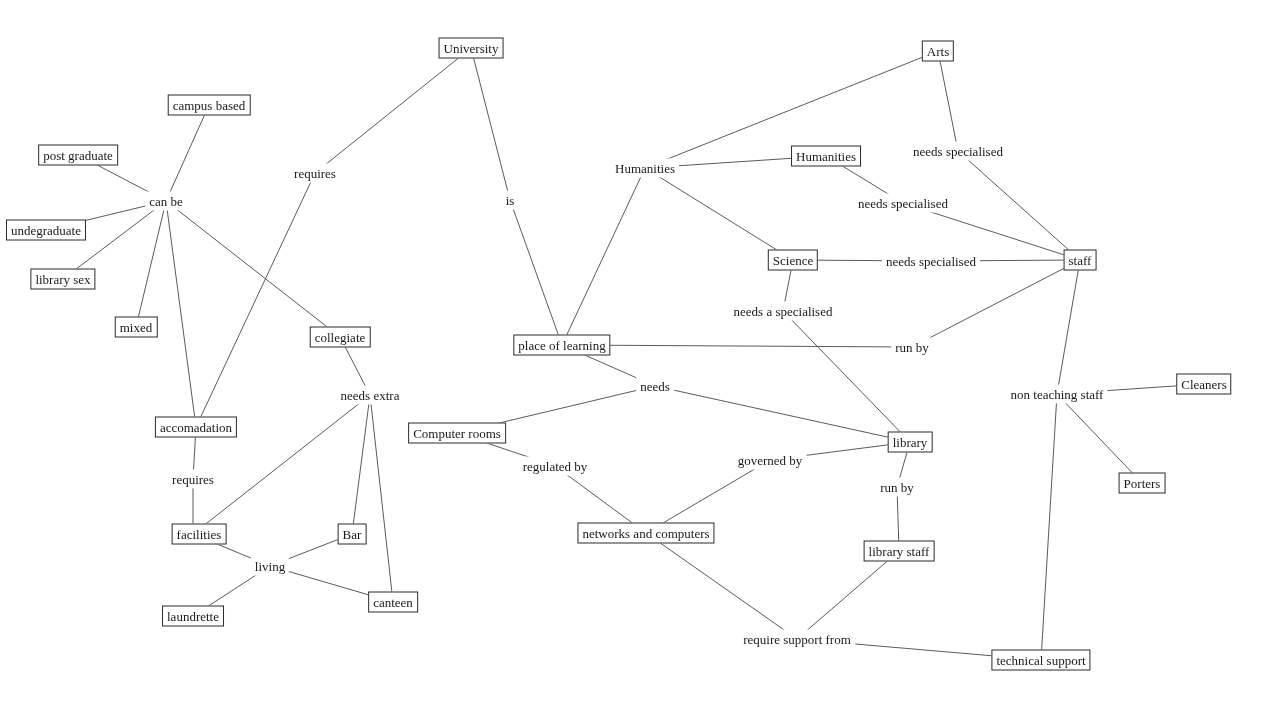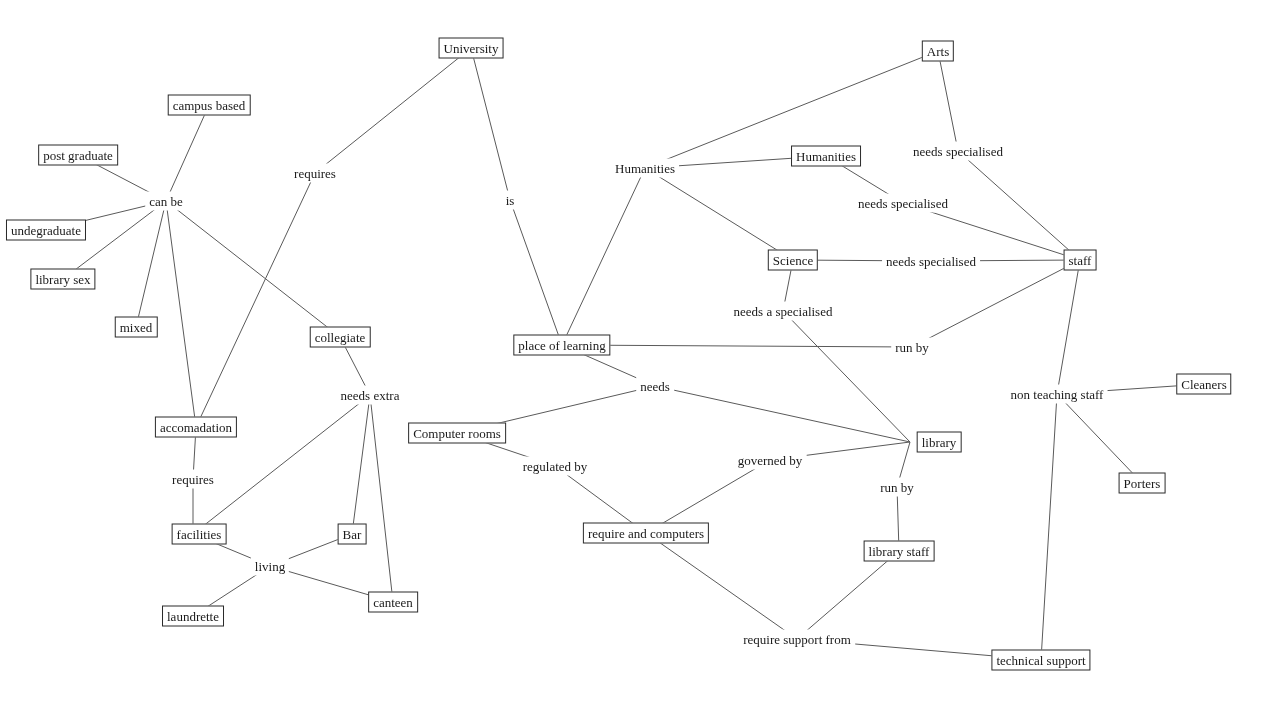--- a/index.html
+++ b/index.html
@@ -105,28 +105,28 @@
       <div class="node boxed" style="left: 63px; top: 279px;">library sex</div>
       <div class="node boxed" style="left: 136px; top: 327px;">mixed</div>
       <div class="node boxed" style="left: 340px; top: 337px;">collegiate</div>
       <div class="node boxed" style="left: 562px; top: 345px;">place of learning</div>
       <div class="node boxed" style="left: 938px; top: 51px; text-align: center;">Arts</div>
       <div class="node boxed" style="left: 826px; top: 156px;">Humanities</div>
       <div class="node boxed" style="left: 793px; top: 260px;">Science</div>
       <div class="node boxed" style="left: 1080px; top: 260px;">staff</div>
       <div class="node boxed" style="left: 1204px; top: 384px;">Cleaners</div>
       <div class="node boxed" style="left: 1142px; top: 483px;">Porters</div>
-      <div class="node boxed" style="left: 910px; top: 442px; margin-left: 29px;">library</div>
+      <div class="node boxed" style="left: 910px; top: 442px;">library</div>
       <div class="node boxed" style="left: 457px; top: 433px;">Computer rooms</div>
       <div class="node boxed" style="left: 196px; top: 427px;">accomadation</div>
       <div class="node boxed" style="left: 193px; top: 534px; margin-left: 6px;">facilities</div>
       <div class="node boxed" style="left: 352px; top: 534px;">Bar</div>
       <div class="node boxed" style="left: 393px; top: 602px;">canteen</div>
       <div class="node boxed" style="left: 193px; top: 616px;">laundrette</div>
-      <div class="node boxed" style="left: 646px; top: 533px;">require and computers</div>
+      <div class="node boxed" style="left: 646px; top: 533px;">networks and computers</div>
       <div class="node boxed" style="left: 899px; top: 551px;">library staff</div>
       <div class="node boxed" style="left: 1041px; top: 660px;">technical support</div>
       <div class="node" style="left: 315px; top: 173px;">requires</div>
       <div class="node" style="left: 166px; top: 201px;">can be</div>
       <div class="node" style="left: 510px; top: 200px;">is</div>
       <div class="node" style="left: 645px; top: 168px;">Humanities</div>
       <div class="node" style="left: 958px; top: 151px;">needs specialised</div>
       <div class="node" style="left: 903px; top: 203px;">needs specialised</div>
       <div class="node" style="left: 931px; top: 261px;">needs specialised</div>
       <div class="node" style="left: 783px; top: 311px;">needs a specialised</div>

